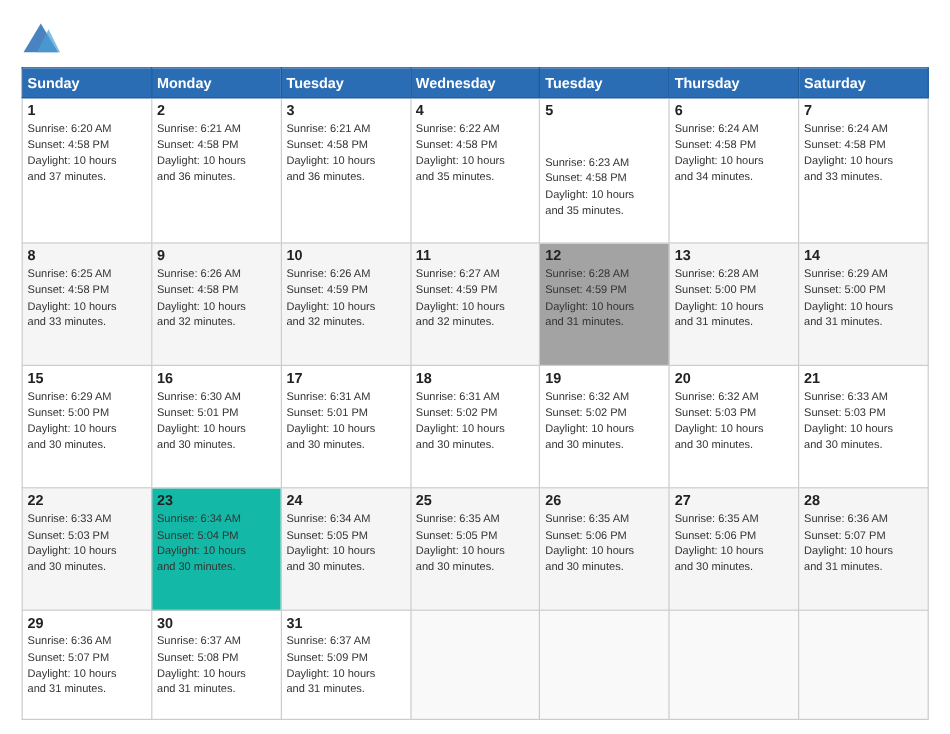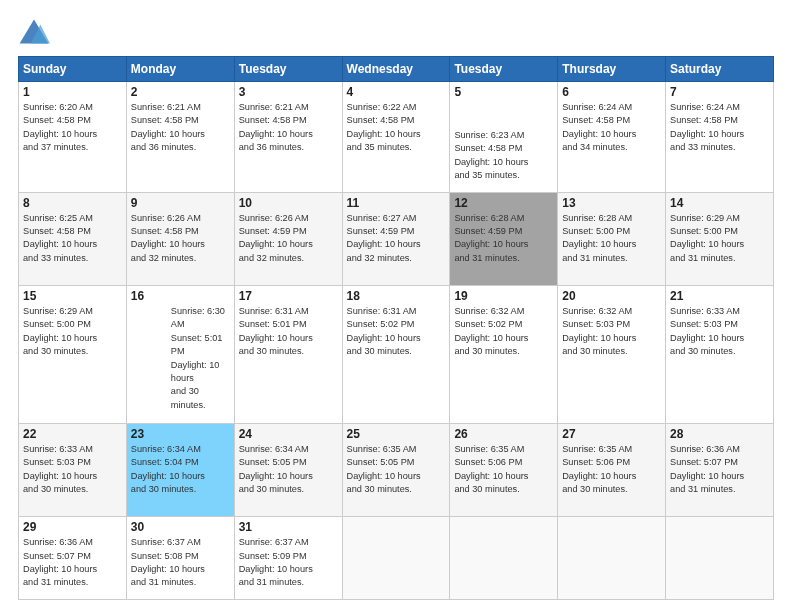--- a/index.html
+++ b/index.html
@@ -237,21 +237,21 @@
         <tr>
           <td>
             <span class="day-num">15</span>
             <div class="day-info" style="white-space: pre-line;">Sunrise: 6:29 AM
 Sunset: 5:00 PM
 Daylight: 10 hours
 and 30 minutes.</div>
           </td>
           <td>
             <span class="day-num">16</span>
-            <div class="day-info" style="white-space: pre-line; margin-left: 40px;">Sunrise: 6:30 AM
+            <div class="day-info" style="white-space: pre-line;">Sunrise: 6:30 AM
 Sunset: 5:01 PM
 Daylight: 10 hours
 and 30 minutes.</div>
           </td>
           <td>
             <span class="day-num">17</span>
             <div class="day-info" style="white-space: pre-line;">Sunrise: 6:31 AM
 Sunset: 5:01 PM
 Daylight: 10 hours
 and 30 minutes.</div>
@@ -286,21 +286,21 @@
           </td>
         </tr>
         <tr style="background: rgb(245, 245, 245);">
           <td style="background: rgb(245, 245, 245);">
             <span class="day-num">22</span>
             <div class="day-info" style="white-space: pre-line;">Sunrise: 6:33 AM
 Sunset: 5:03 PM
 Daylight: 10 hours
 and 30 minutes.</div>
           </td>
-          <td style="background: #7dd3fc;">
+          <td style="background: #14b8a6;">
             <span class="day-num">23</span>
             <div class="day-info" style="white-space: pre-line;">Sunrise: 6:34 AM
 Sunset: 5:04 PM
 Daylight: 10 hours
 and 30 minutes.</div>
           </td>
           <td style="background: rgb(245, 245, 245);">
             <span class="day-num">24</span>
             <div class="day-info" style="white-space: pre-line;">Sunrise: 6:34 AM
 Sunset: 5:05 PM

